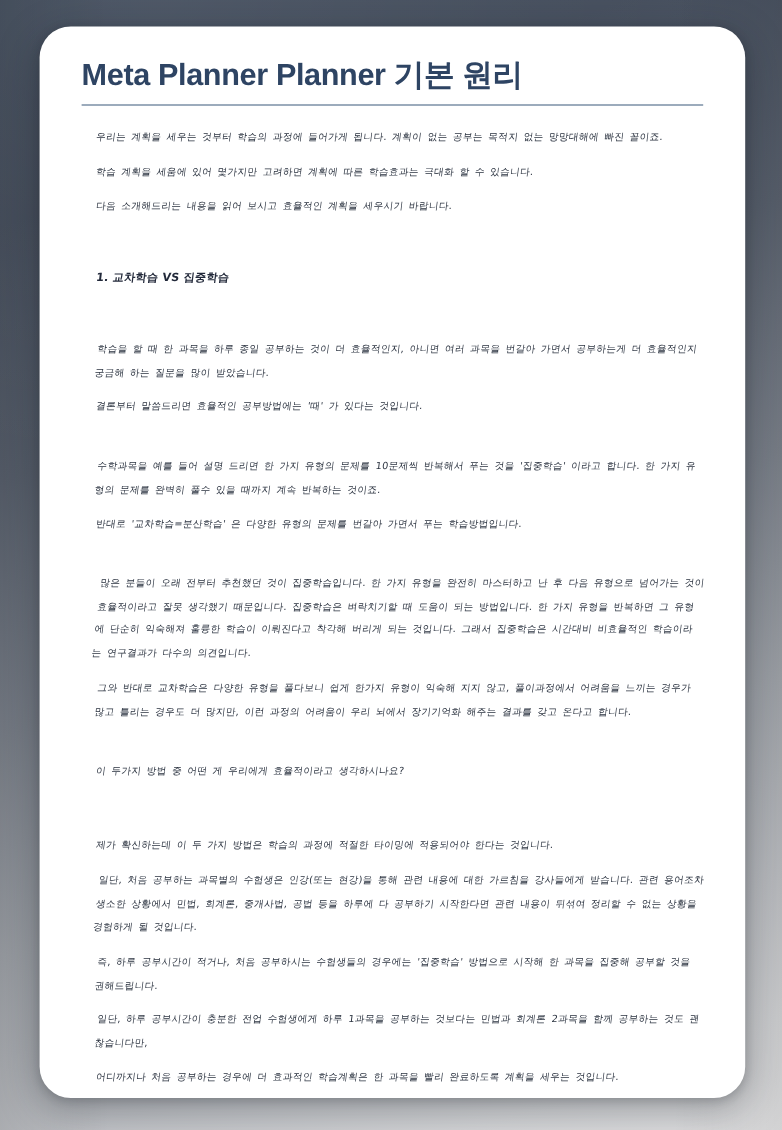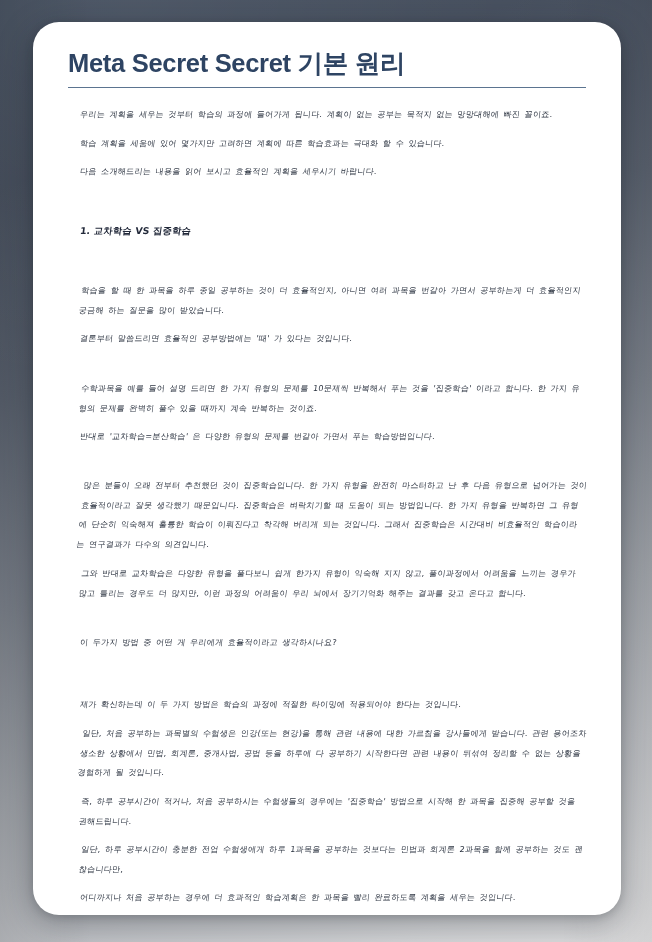--- a/index.html
+++ b/index.html
@@ -127,21 +127,21 @@
   .para-wrap { display: block; }
 </style>
 </head>
 <body>
 
 <div id="viewport">
 
   <div id="page-card">
     <div class="card-inner">
 
-      <h1 class="doc-title">Meta Secret Secret 기본 원리</h1>
+      <h1 class="doc-title">Meta Planner Planner 기본 원리</h1>
 
       <hr class="title-rule">
 
       <div class="body-area">
 
         <div class="para-wrap">
           <p class="para">
             <span class="hw">우리는 계획을 세우는 것부터 학습의 과정에 들어가게 됩니다. 계획이 없는 공부는 목적지 없는 망망대해에 빠진 꼴이죠.</span>
           </p>
           <div class="gap-sm"></div>

